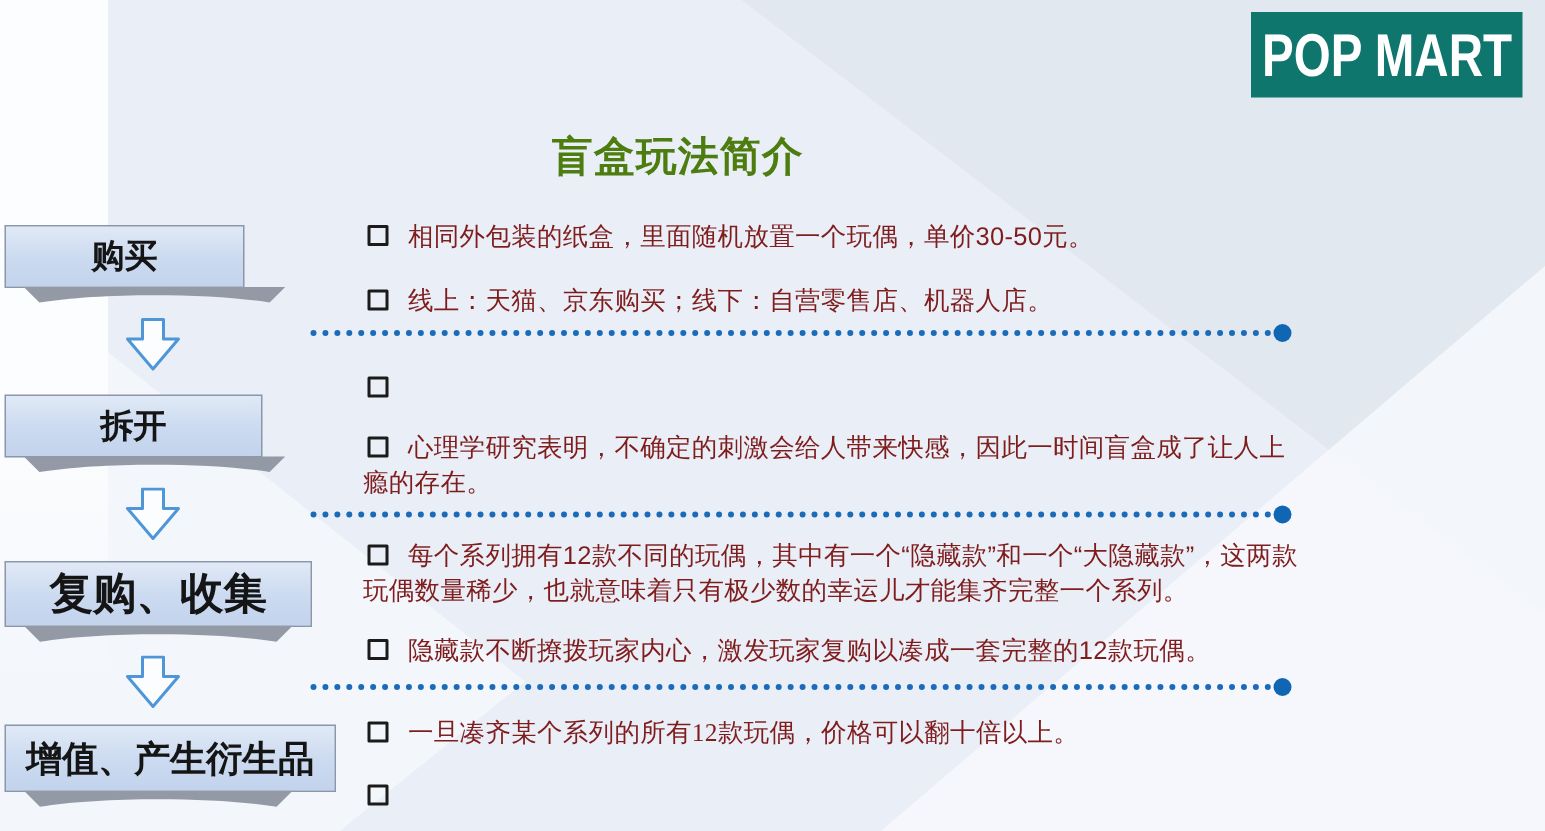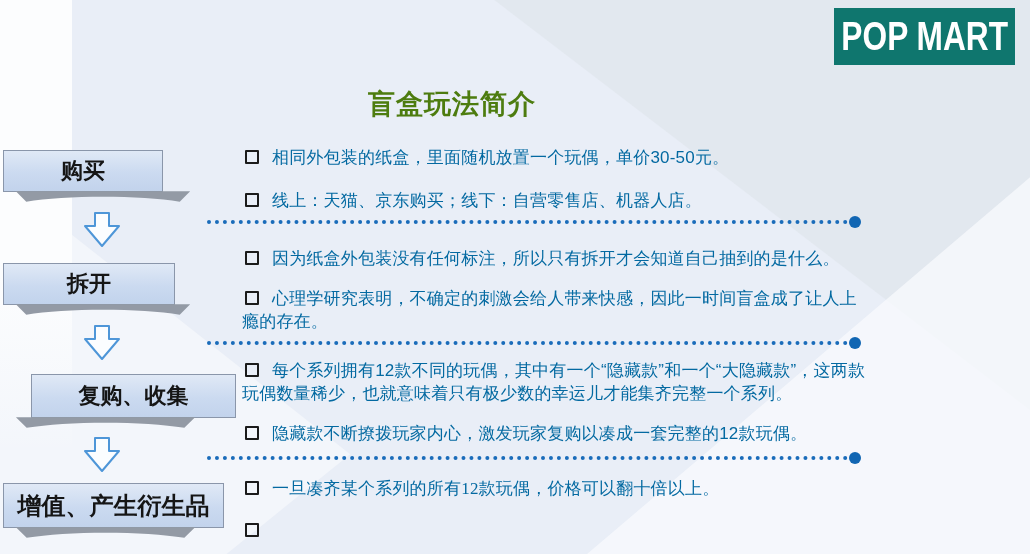--- a/index.html
+++ b/index.html
@@ -54,21 +54,21 @@
     border:1.5px solid #8a96aa;
     display:flex;align-items:center;justify-content:center;
     font-weight:bold;color:#151515;
     box-sizing:border-box;
   }
   .box-shadow{position:absolute;}
   .flow-arrow{position:absolute;}
   
   .bullet-item{
     position:absolute;left:242px;width:628px;
-    font-size:17px;line-height:23px;color:#0369a1;
+    font-size:17px;line-height:23px;color:#7f1d1d;
     letter-spacing:0.2px;
   }
   .sq{
     display:inline-block;width:10px;height:10px;
     border:2.5px solid #1b1b1b;border-radius:1px;
     margin:0 13px 0 3px;
     position:relative;top:1px;
   }
   
   .divider{
@@ -113,21 +113,21 @@
       <span>拆开</span>
     </div>
     <svg class="box-shadow" style="left:13px;top:304px;" width="180" height="12" viewBox="0 0 190 12">
       <path d="M3,0 L187,0 L176,11 C135,4 55,4 14,11 Z" fill="#939aa5"></path>
     </svg>
 
     <svg class="flow-arrow" style="left:83px;top:325px;" width="38" height="36" viewBox="0 0 38 36">
       <polygon points="12,1 26,1 26,14 36,14 19,34 2,14 12,14" fill="#fbfdff" stroke="#4e96d8" stroke-width="2" stroke-linejoin="round"></polygon>
     </svg>
 
-    <div class="flow-box" style="left:3px;top:374px;width:205px;height:44px;font-size:22px;margin-left:28px;">
+    <div class="flow-box" style="left:3px;top:374px;width:205px;height:44px;font-size:29px;">
       <span>复购、收集</span>
     </div>
     <svg class="box-shadow" style="left:13px;top:417px;" width="185" height="12" viewBox="0 0 190 12">
       <path d="M3,0 L187,0 L176,11 C135,4 55,4 14,11 Z" fill="#939aa5"></path>
     </svg>
 
     <svg class="flow-arrow" style="left:83px;top:437px;" width="38" height="36" viewBox="0 0 38 36">
       <polygon points="12,1 26,1 26,14 36,14 19,34 2,14 12,14" fill="#fbfdff" stroke="#4e96d8" stroke-width="2" stroke-linejoin="round"></polygon>
     </svg>
 
@@ -146,21 +146,21 @@
       <span class="sq"></span><span>相同外包装的纸盒，里面随机放置一个玩偶，单价30-50元。</span>
     </div>
     <div class="bullet-item" style="top:189px;">
       <span class="sq"></span><span>线上：天猫、京东购买；线下：自营零售店、机器人店。</span>
     </div>
     <div class="divider" style="top:220px;">
       <span class="enddot"></span>
     </div>
 
     <div class="bullet-item" style="top:247px;">
-      <span class="sq"></span><span>因为纸盒外包装没有任何标注，所以只有拆开才会知道自己抽到的是什么。</span>
+      <span class="sq"></span>
     </div>
     <div class="bullet-item" style="top:287px;">
       <span class="sq"></span><span>心理学研究表明，不确定的刺激会给人带来快感，因此一时间盲盒成了让人上瘾的存在。</span>
     </div>
     <div class="divider" style="top:341px;">
       <span class="enddot"></span>
     </div>
 
     <div class="bullet-item" style="top:359px;">
       <span class="sq"></span><span>每个系列拥有12款不同的玩偶，其中有一个“隐藏款”和一个“大隐藏款”，这两款玩偶数量稀少，也就意味着只有极少数的幸运儿才能集齐完整一个系列。</span>

